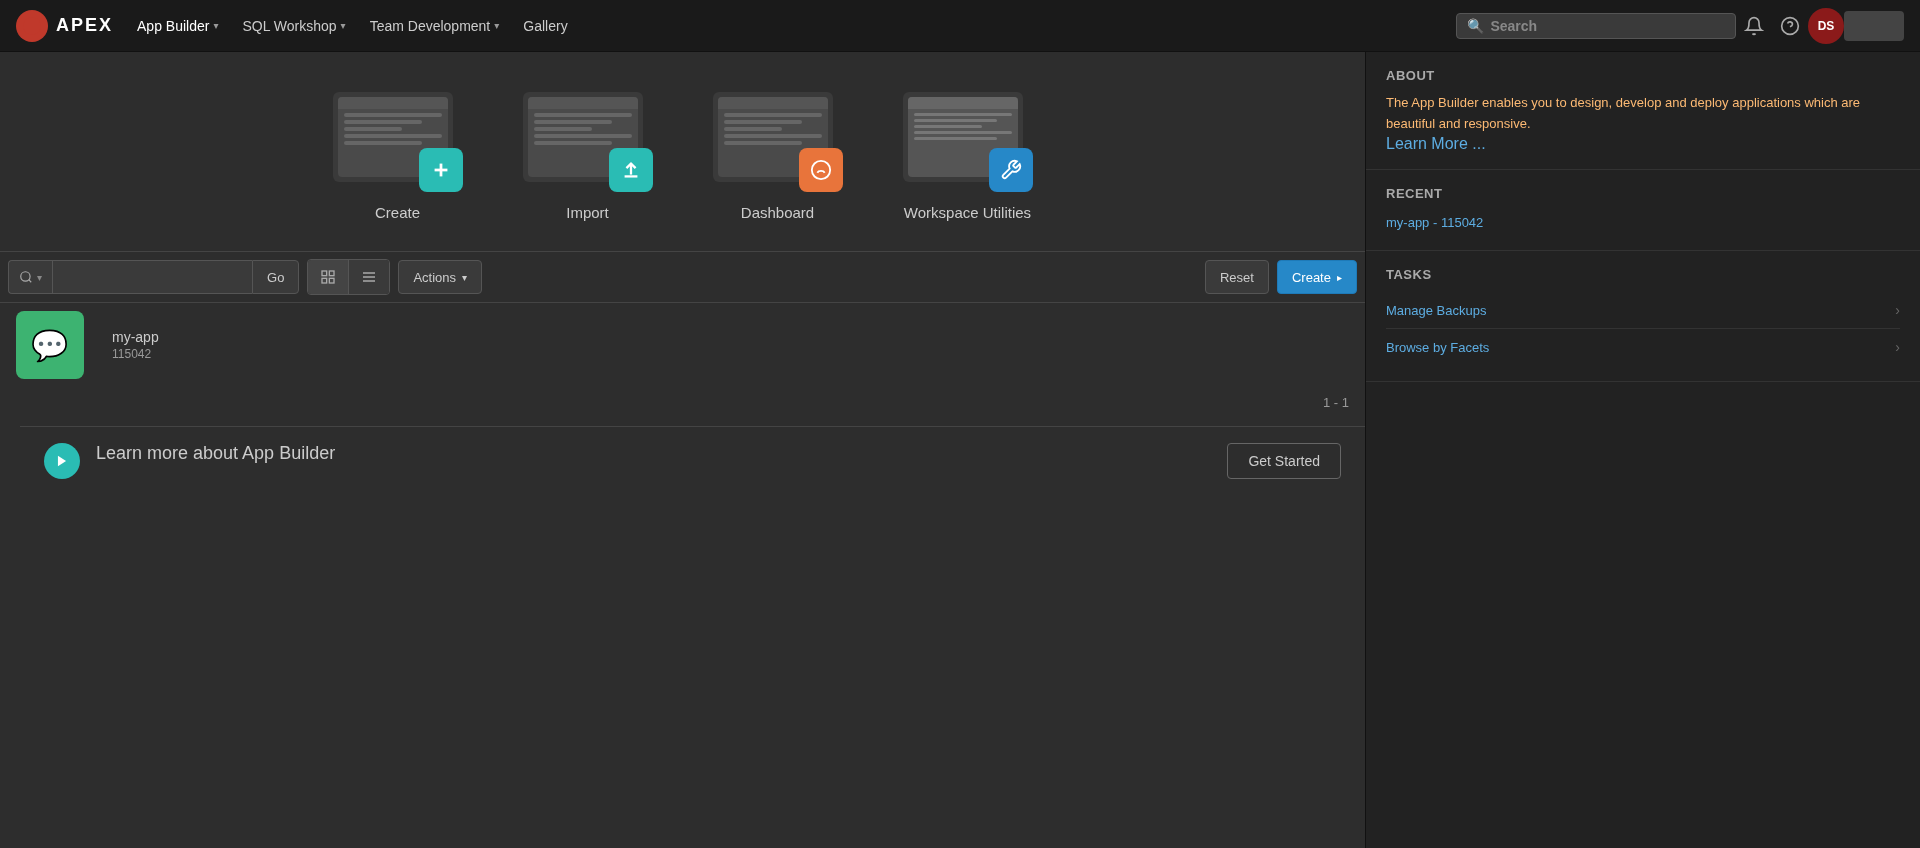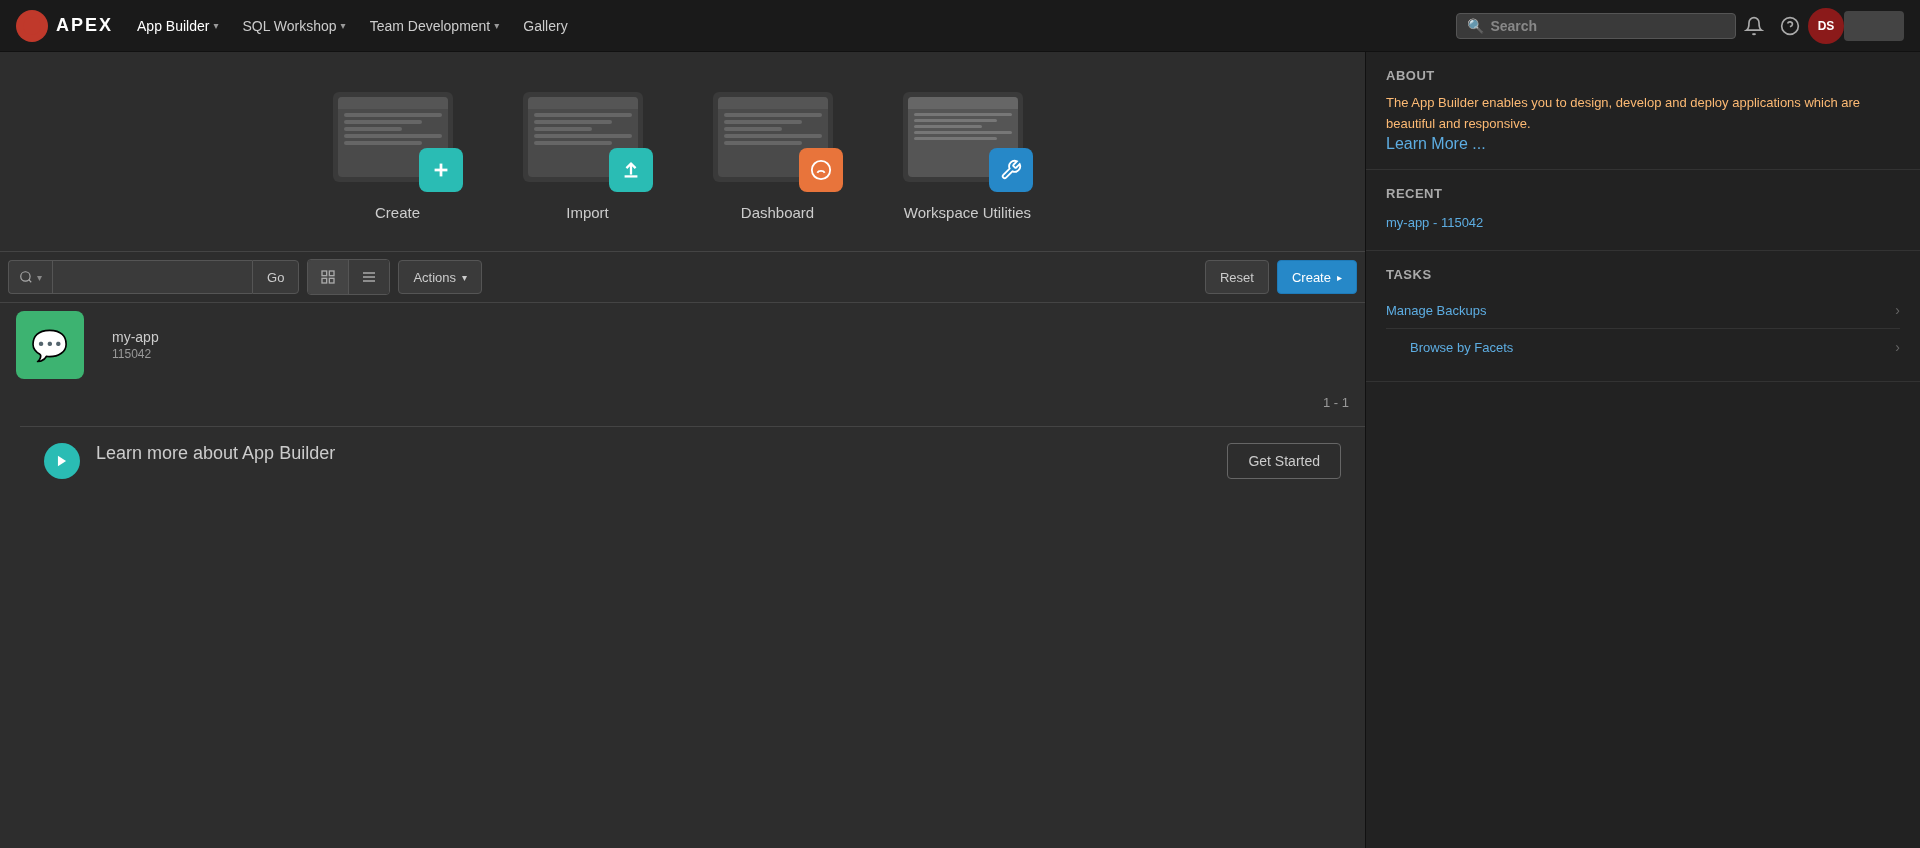--- a/index.html
+++ b/index.html
@@ -456,21 +456,21 @@
     }
 
     .task-item {
       display: flex;
       align-items: flex-end;
       justify-content: space-between;
       padding: 10px 0;
       cursor: pointer;
       border-bottom: 1px solid #333;
     }
-    .task-item:last-child { border-bottom: none; margin-left: 24px; }
+    .task-item:last-child { border-bottom: none; }
 
     .task-item-label {
       color: #5dade2;
       font-size: 13px;
     }
 
     .task-chevron {
       color: #666;
       font-size: 14px;
     }

